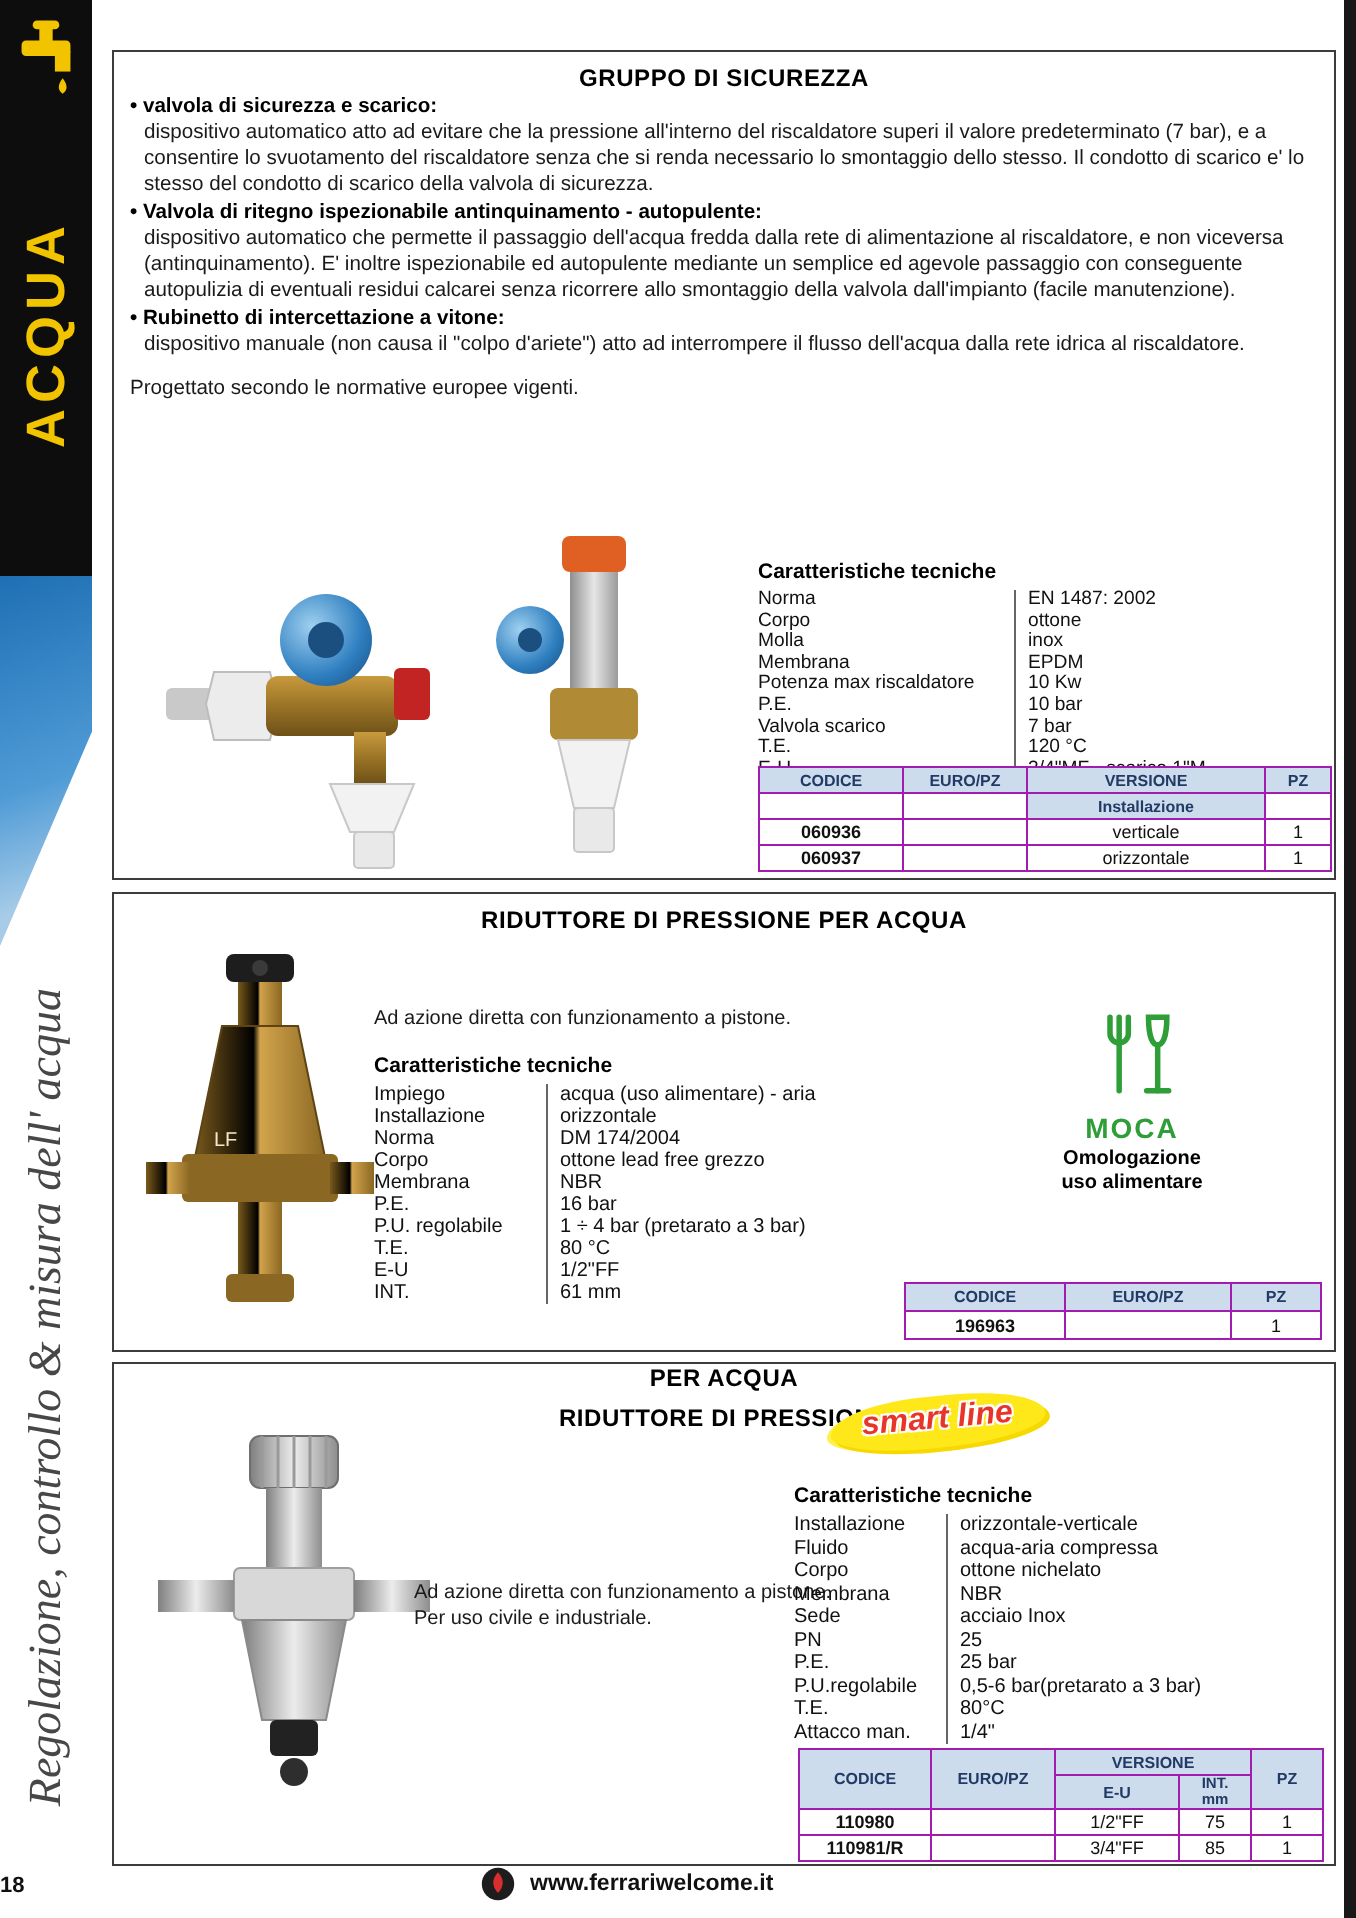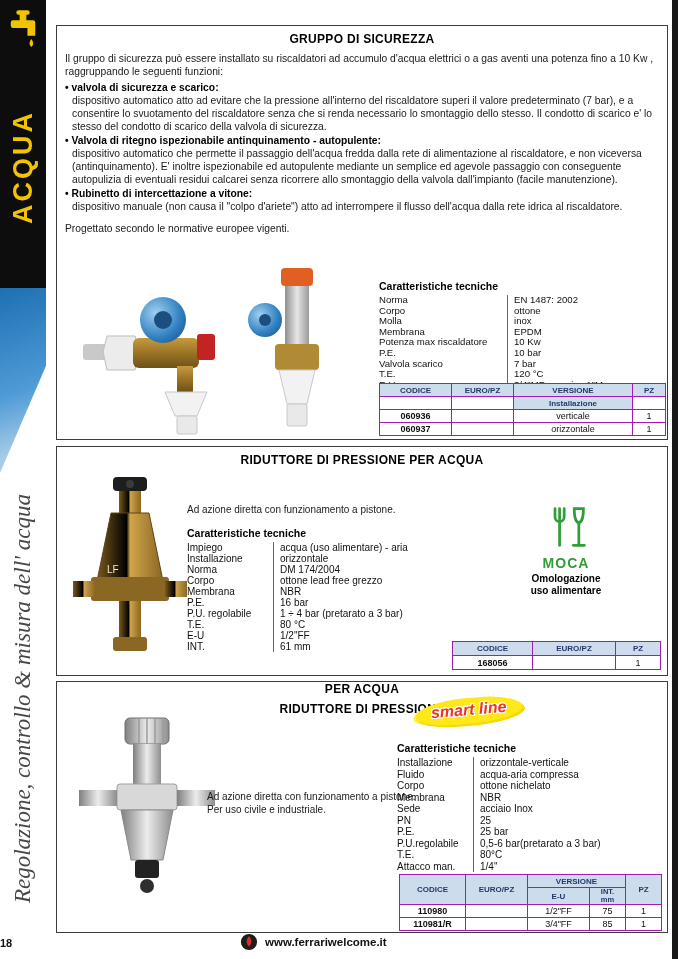--- a/index.html
+++ b/index.html
@@ -114,21 +114,20 @@
     <div class="side-title-wrap">
       <span class="vert side-title">Regolazione, controllo &amp; misura dell' acqua</span>
     </div>
     <div class="page-number">18</div>
   </aside>
 
   <div class="right-strip"></div>
 
   <section class="box box1">
     <h2 class="box-title">GRUPPO DI SICUREZZA</h2>
-    <p class="intro">Il gruppo di sicurezza può essere installato su riscaldatori ad accumulo d'acqua elettrici o a gas aventi una potenza fino a 10 Kw , raggruppando le seguenti funzioni:</p>
 
     <div class="bullets">
       <div class="bullet">
         <span class="b-title">valvola di sicurezza e scarico:</span>
         <span class="b-body">dispositivo automatico atto ad evitare che la pressione all'interno del riscaldatore superi il valore predeterminato (7 bar), e a consentire lo svuotamento del riscaldatore senza che si renda necessario lo smontaggio dello stesso. Il condotto di scarico e' lo stesso del condotto di scarico della valvola di sicurezza.</span>
       </div>
       <div class="bullet">
         <span class="b-title">Valvola di ritegno ispezionabile antinquinamento - autopulente:</span>
         <span class="b-body">dispositivo automatico che permette il passaggio dell'acqua fredda dalla rete di alimentazione al riscaldatore, e non viceversa (antinquinamento). E' inoltre ispezionabile ed autopulente mediante un semplice ed agevole passaggio con conseguente autopulizia di eventuali residui calcarei senza ricorrere allo smontaggio della valvola dall'impianto (facile manutenzione).</span>
       </div>
@@ -358,21 +357,21 @@
           <col style="width:83px">
           <col style="width:45px">
         </colgroup>
       <tbody>
           <tr>
         <td class="th">CODICE</td>
         <td class="th">EURO/PZ</td>
         <td class="th">PZ</td>
       </tr>
       <tr>
-        <td class="code">168056</td>
+        <td class="code">196963</td>
         <td></td>
         <td>1</td>
       </tr>
     </tbody>
       </table>
   </section>
 
   <section class="box box3">
     <h2 class="box-title l2">PER ACQUA</h2>
     <h2 class="box-title">RIDUTTORE DI PRESSIONE</h2>

